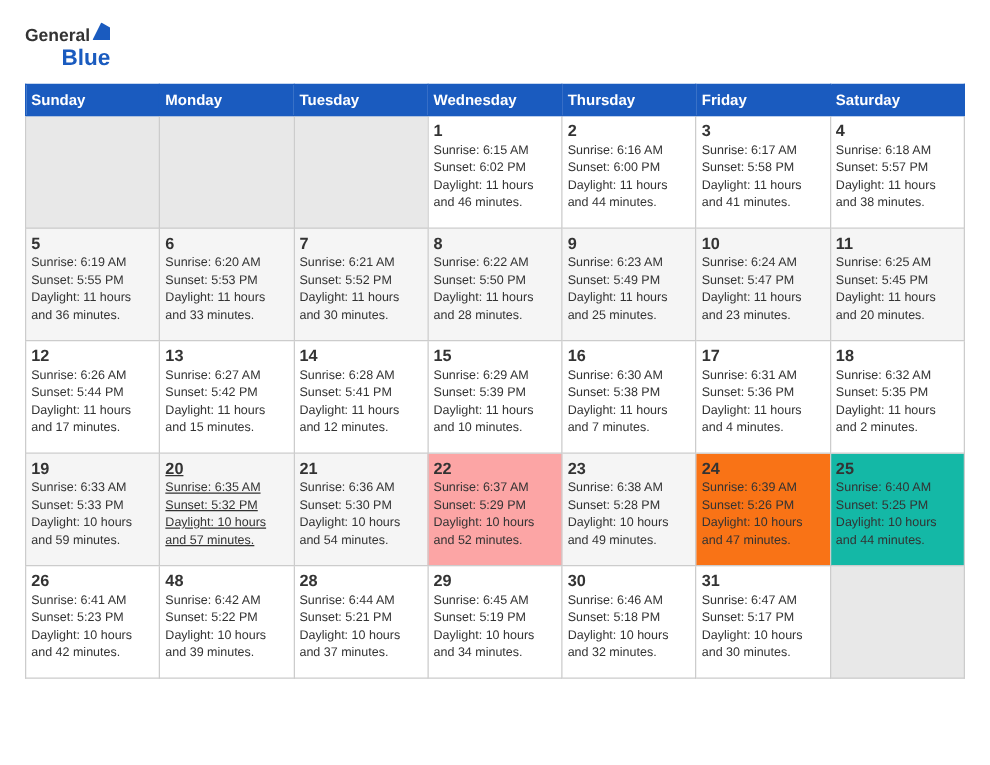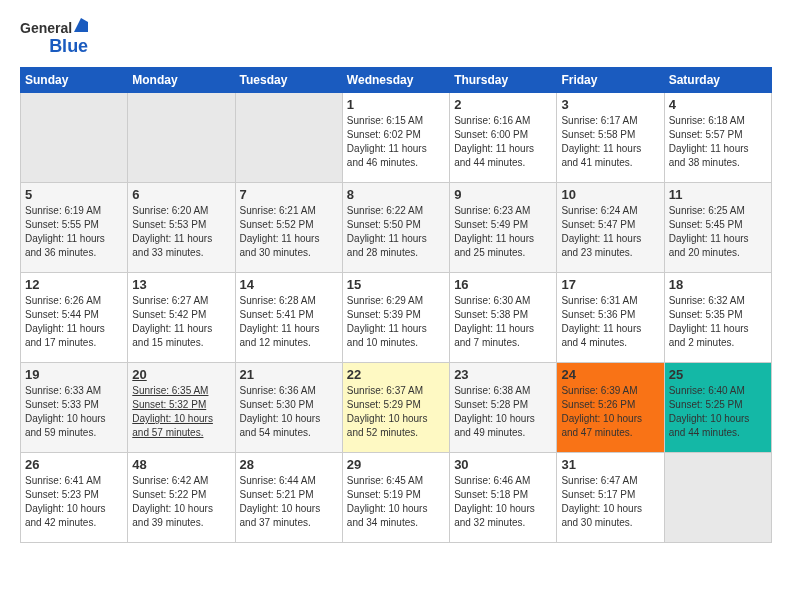--- a/index.html
+++ b/index.html
@@ -203,21 +203,21 @@
           <div class="cell-text">Sunrise: 6:33 AM<br>Sunset: 5:33 PM<br>Daylight: 10 hours and 59 minutes.</div>
         </td>
         <td style="background: rgb(245, 245, 245); text-decoration: underline;">
           <span class="day-number">20</span>
           <div class="cell-text">Sunrise: 6:35 AM<br>Sunset: 5:32 PM<br>Daylight: 10 hours and 57 minutes.</div>
         </td>
         <td style="background: rgb(245, 245, 245);">
           <span class="day-number">21</span>
           <div class="cell-text">Sunrise: 6:36 AM<br>Sunset: 5:30 PM<br>Daylight: 10 hours and 54 minutes.</div>
         </td>
-        <td style="background: #fef9c3;">
+        <td style="background: #fca5a5;">
           <span class="day-number">22</span>
           <div class="cell-text">Sunrise: 6:37 AM<br>Sunset: 5:29 PM<br>Daylight: 10 hours and 52 minutes.</div>
         </td>
         <td style="background: rgb(245, 245, 245);">
           <span class="day-number">23</span>
           <div class="cell-text">Sunrise: 6:38 AM<br>Sunset: 5:28 PM<br>Daylight: 10 hours and 49 minutes.</div>
         </td>
         <td style="background: #f97316;">
           <span class="day-number">24</span>
           <div class="cell-text">Sunrise: 6:39 AM<br>Sunset: 5:26 PM<br>Daylight: 10 hours and 47 minutes.</div>

